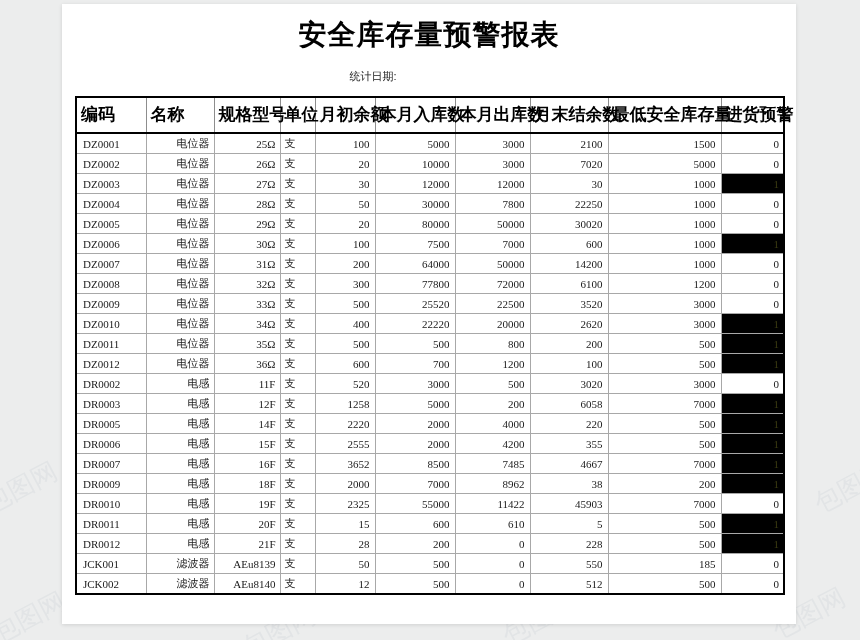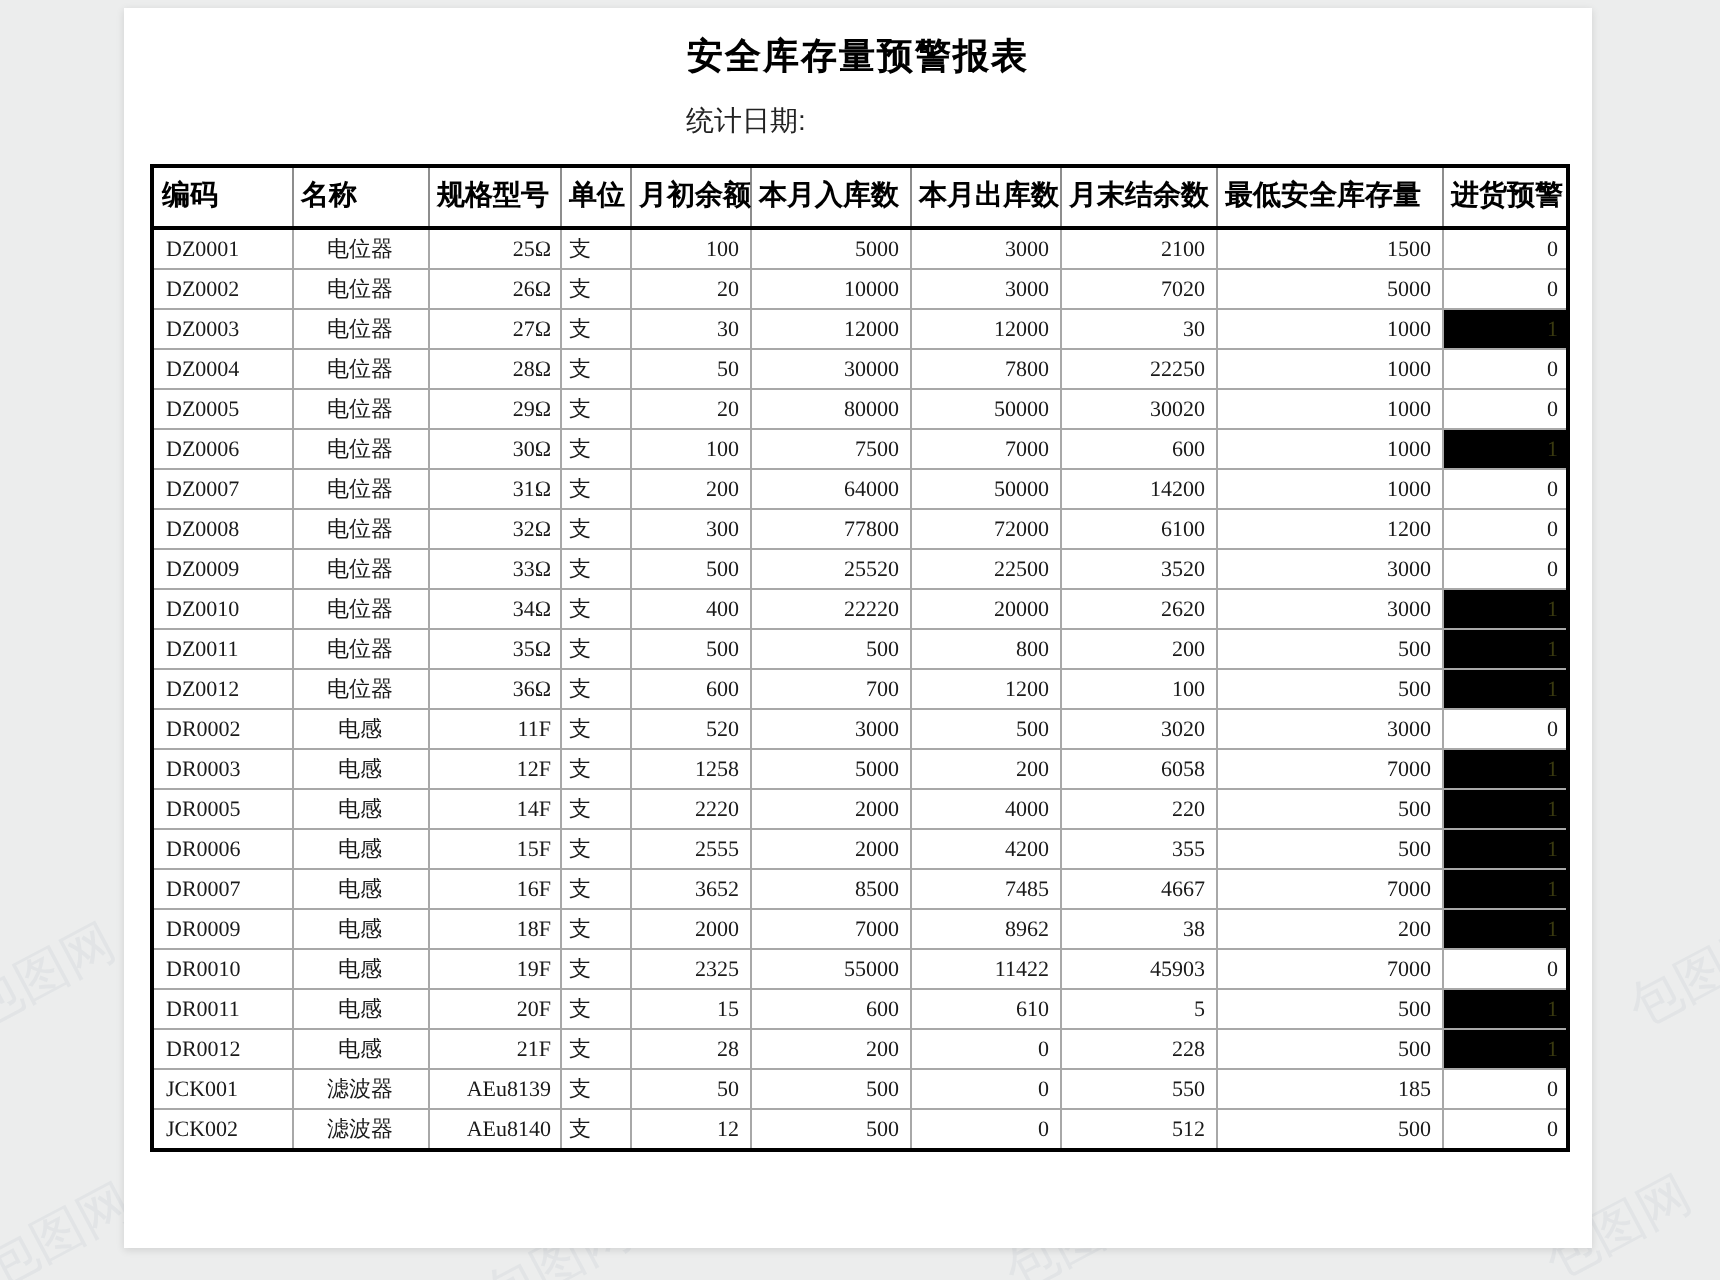--- a/index.html
+++ b/index.html
@@ -40,56 +40,56 @@
     top: 4px;
     width: 734px;
     height: 620px;
     background: #ffffff;
     box-shadow: 0 1px 4px rgba(0,0,0,0.12);
     z-index: 1;
   }
 
   .report-title {
     text-align: center;
-    font-size: 18px;
+    font-size: 28px;
     font-weight: bold;
     letter-spacing: 1px;
     color: #000;
     margin-top: 12px;
     font-family: "Liberation Serif", "DejaVu Serif", serif;
   }
 
   .stat-date-row {
     text-align: center;
     margin-top: 12px;
     padding-right: 140px;
   }
   .stat-date {
-    font-size: 14px;
+    font-size: 11px;
     color: #222;
     font-family: "Liberation Sans", "DejaVu Sans", sans-serif;
     margin-left: 28px;
   }
 
   .table-wrap {
     margin: 12px auto 0 auto;
     width: 708px;
   }
 
   table.report {
     border-collapse: collapse;
     width: 708px;
     table-layout: fixed;
     border: 2px solid #000;
   }
 
   table.report th {
     border: 1px solid #8d8d8d;
     border-bottom: 2px solid #000;
-    font-size: 14px;
+    font-size: 17px;
     font-weight: bold;
     text-align: left;
     padding: 5px 4px 6px 4px;
     color: #000;
     background: #fff;
     font-family: "Liberation Sans", "DejaVu Sans", sans-serif;
     white-space: nowrap;
   }
   table.report th.num { text-align: left; margin-left: 14px; }
 
@@ -98,21 +98,21 @@
     font-size: 11px;
     padding: 2px 4px 2px 4px;
     height: 15px;
     color: #1a1a1a;
     background: #fff;
     font-family: "Liberation Serif", "DejaVu Serif", serif;
     white-space: nowrap;
     overflow: hidden;
   }
   table.report td.c-code { text-align: left; padding-left: 6px; }
-  table.report td.c-name { text-align: center; }
+  table.report td.c-name { text-align: right; }
   table.report td.c-spec { text-align: right; }
   table.report td.c-unit { text-align: left; }
   table.report td.num { text-align: right; padding-right: 5px; }
 
   td.alert-on {
     background: #000000 !important;
     color: #3a3a10 !important;
     text-align: right;
     padding-right: 5px;
   }

